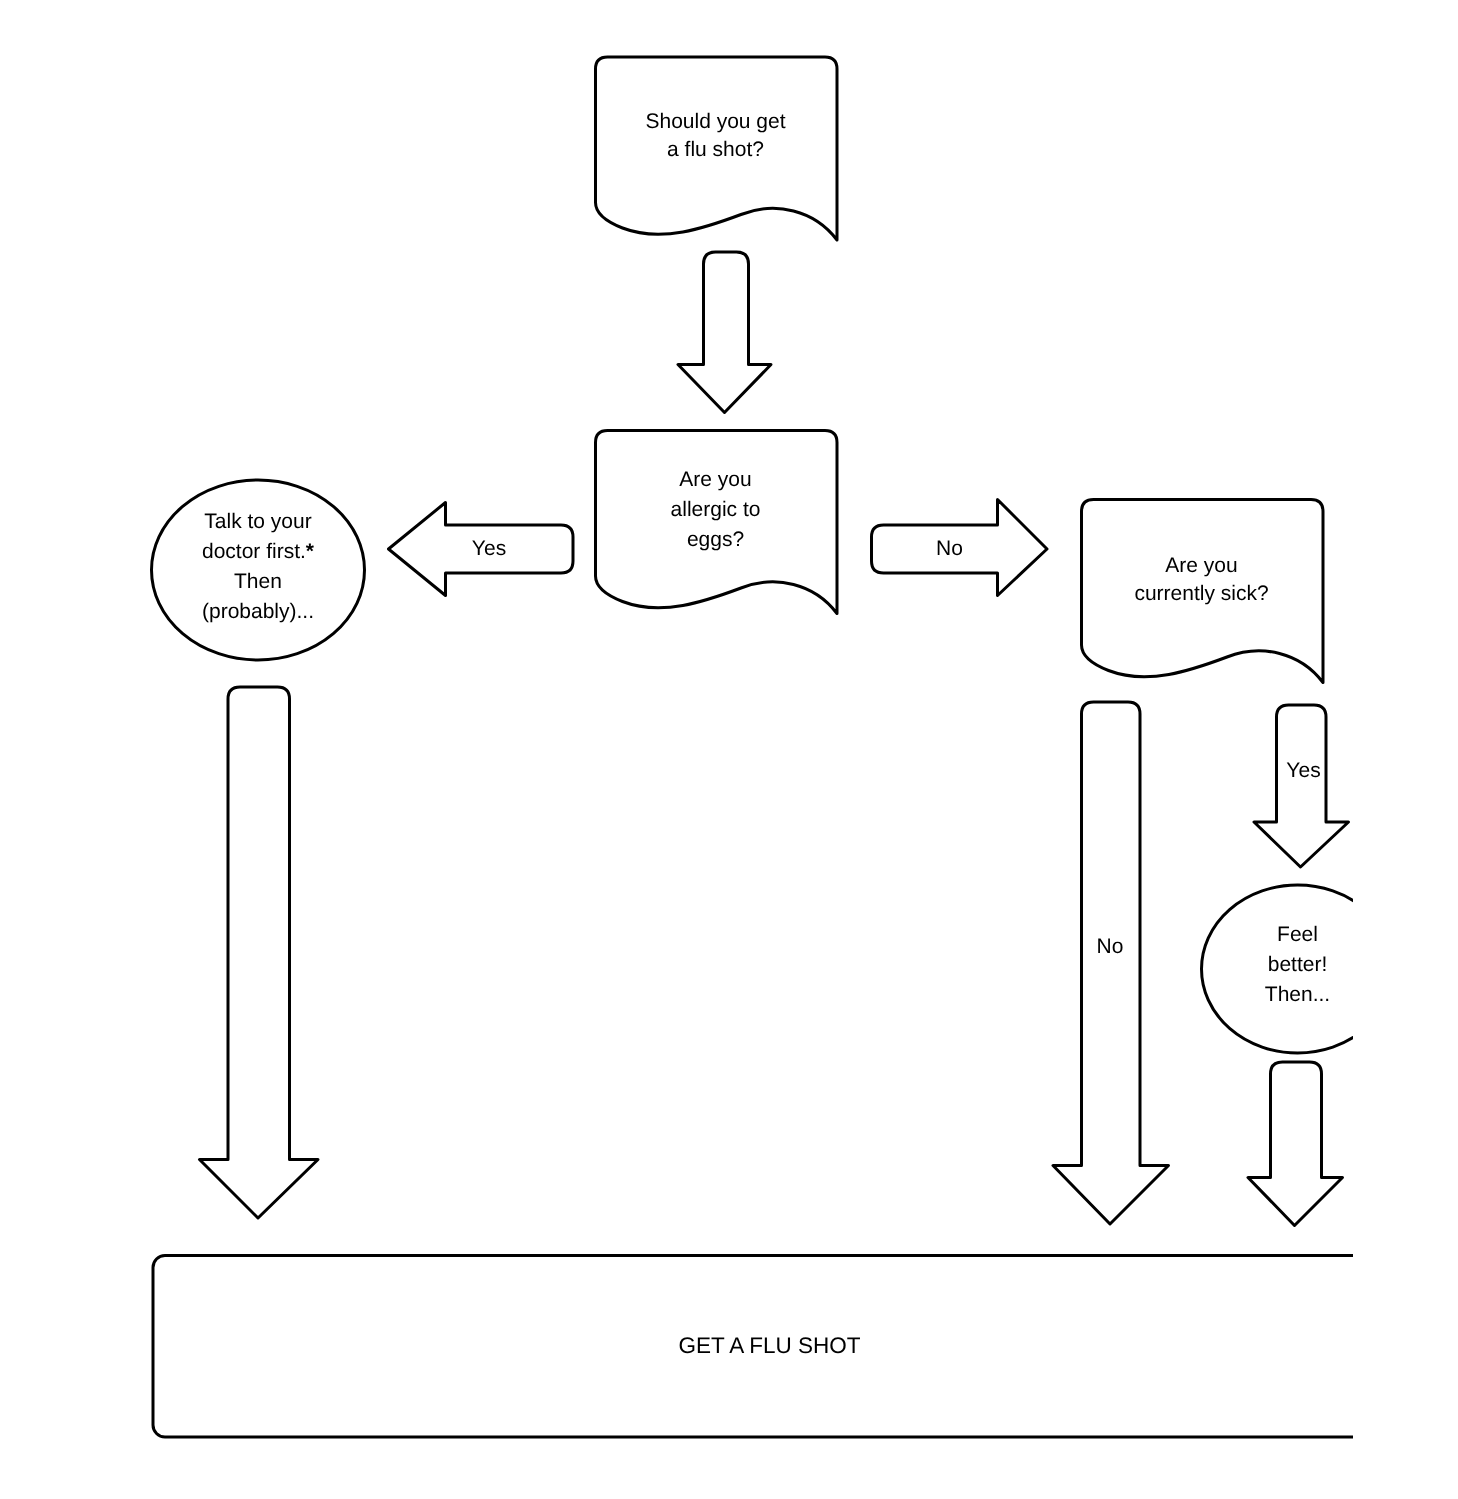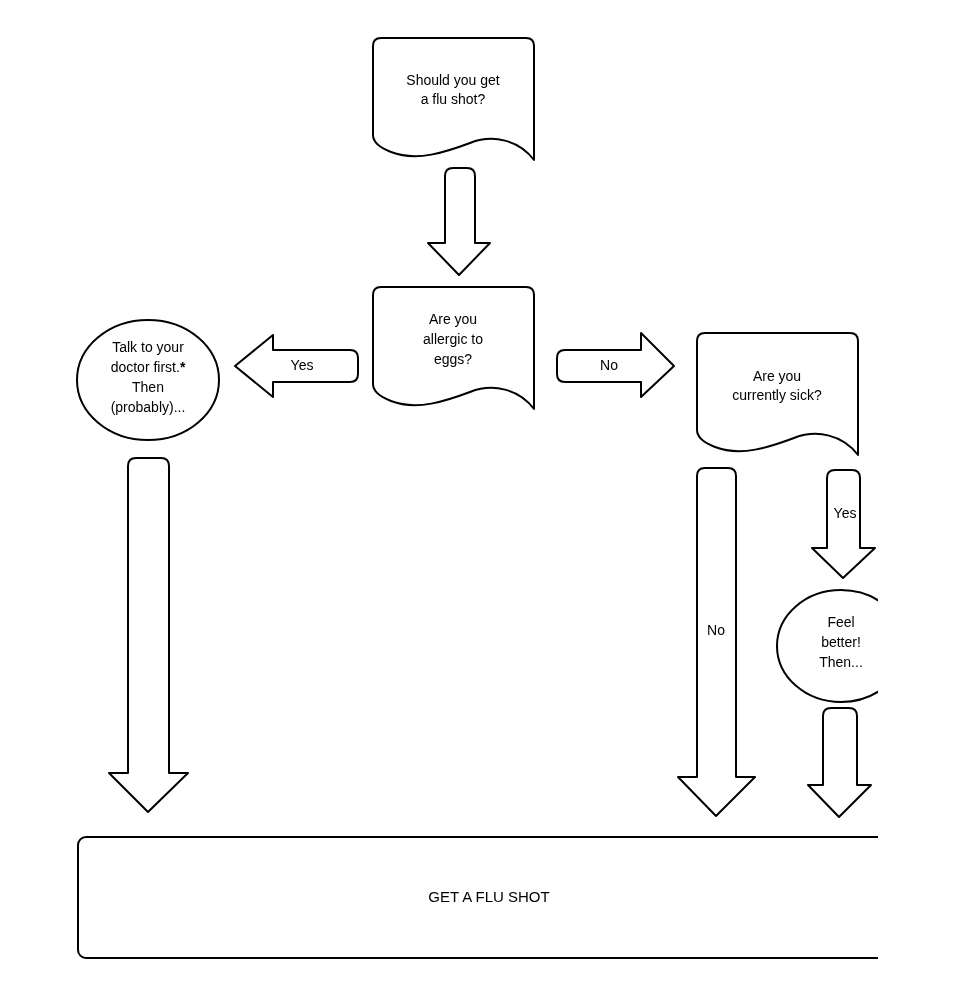--- a/index.html
+++ b/index.html
@@ -12,20 +12,21 @@
     margin: 0;
     padding: 0;
     background: var(--background);
   }
   .canvas {
     position: relative;
     width: 878px;
     height: 999px;
     background: var(--background);
     overflow: hidden;
+    padding-left: 24px;
   }
   svg { display: block; }
   .shape {
     fill: var(--fill);
     stroke: var(--stroke);
     stroke-width: 2;
     stroke-linejoin: round;
     stroke-linecap: round;
   }
   text {

